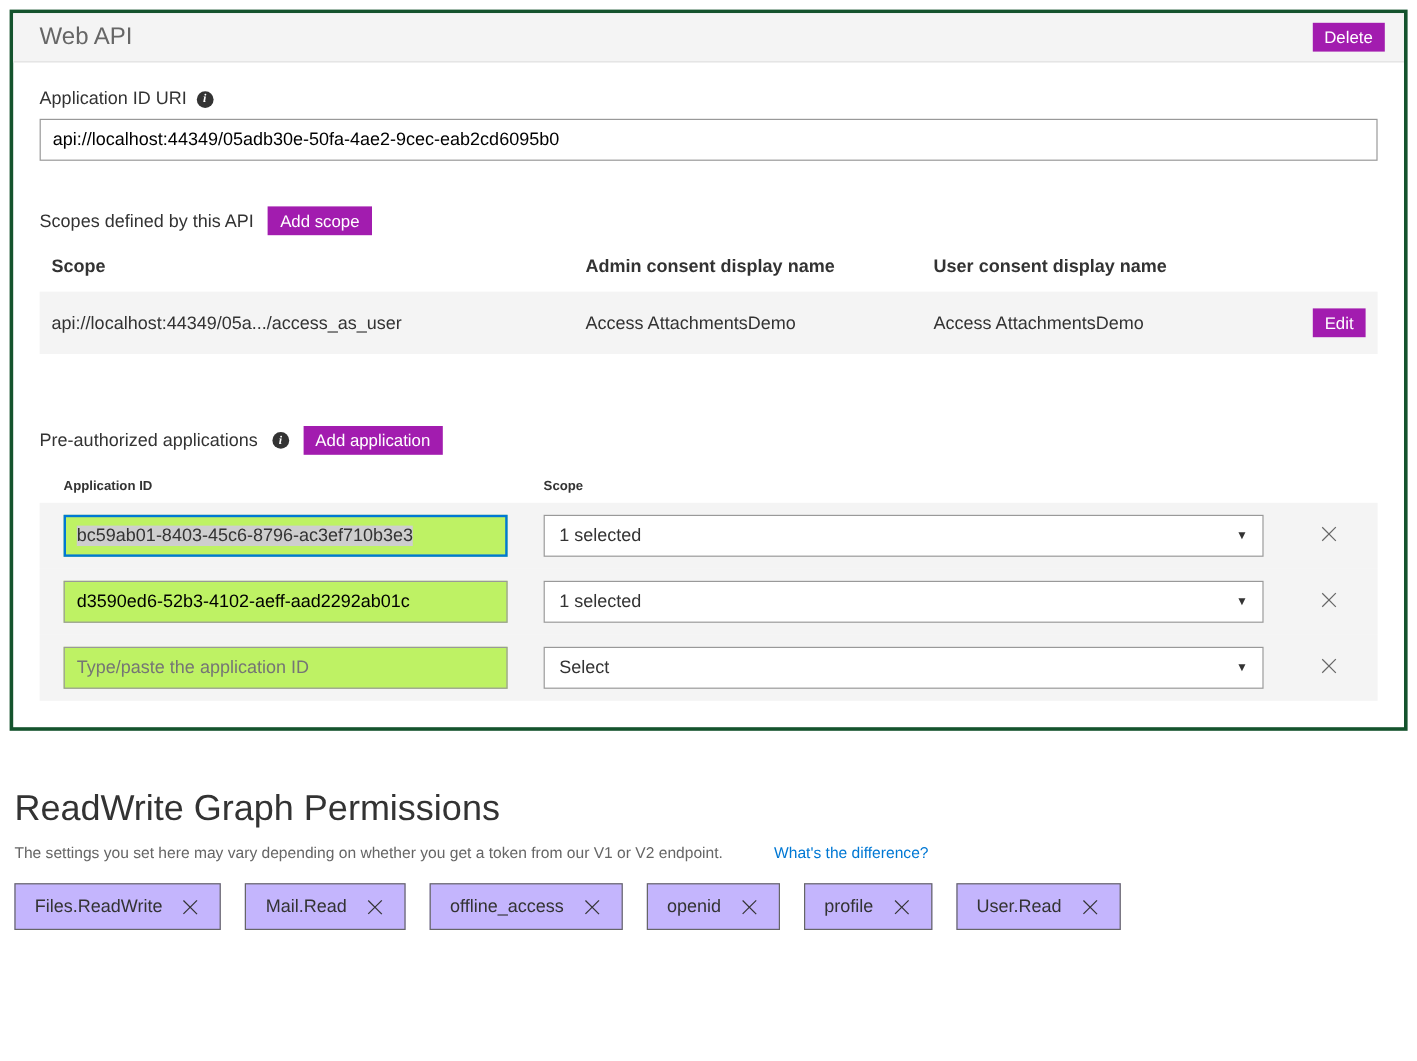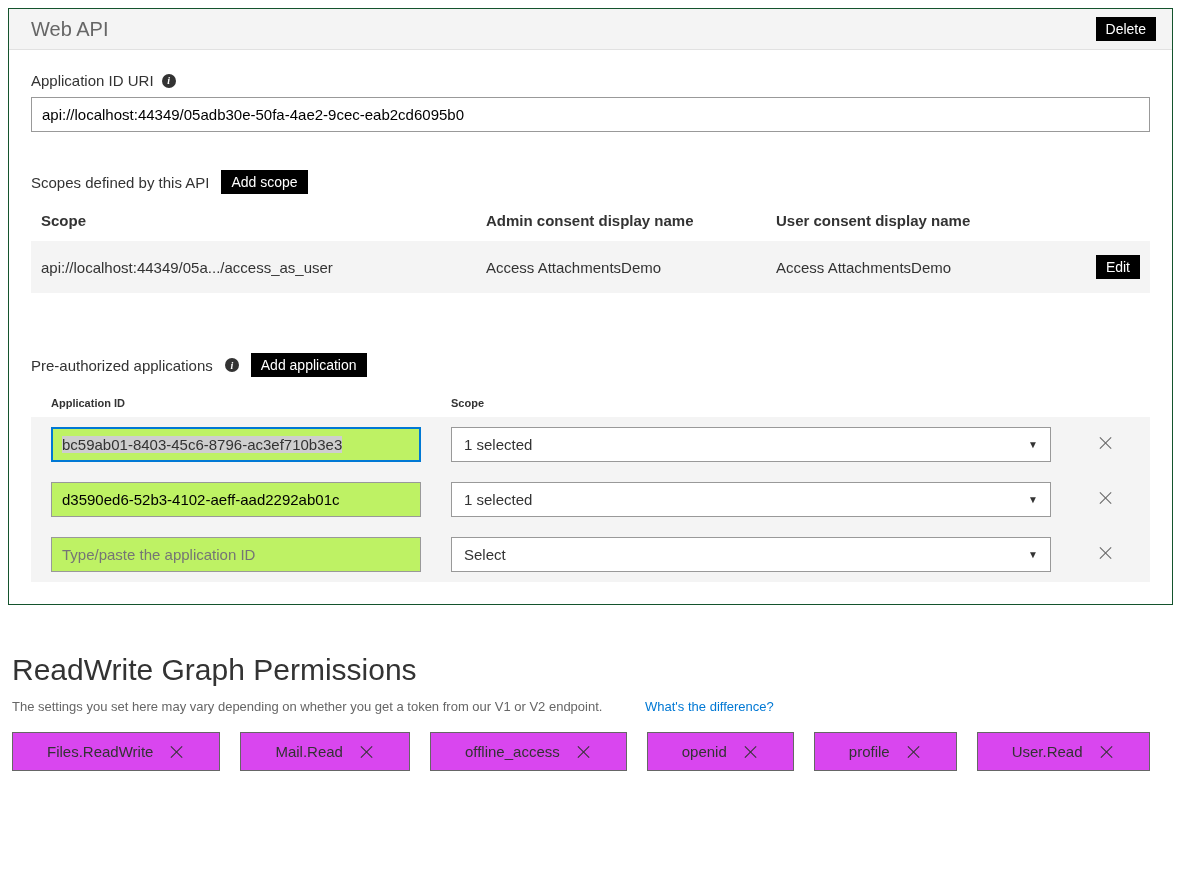--- a/index.html
+++ b/index.html
@@ -7,39 +7,39 @@
     margin: 0;
     padding: 0;
     font-family: "Segoe UI", -apple-system, BlinkMacSystemFont, sans-serif;
     font-size: 14px;
     color: #333;
     background: #fff;
     width: 1181px;
   }
   .card {
     margin: 8px;
-    border: 1px solid #14532d;
+    border: 3px solid #14532d;
     background: #fff;
   }
   .card-header {
     display: flex;
     align-items: center;
     justify-content: space-between;
     padding: 8px 16px 8px 22px;
     background: #f4f4f4;
     border-bottom: 1px solid #e1e1e1;
   }
   .card-header h2 {
     margin: 0;
     font-weight: 400;
     font-size: 20px;
     color: #666;
   }
   .btn-primary {
-    background: #000000;
+    background: #a21caf;
     color: #fff;
     border: none;
     padding: 4px 10px;
     font-size: 14px;
     cursor: pointer;
     font-family: inherit;
   }
   .card-body { padding: 22px; }
   .field-label {
     font-size: 15px;
@@ -201,26 +201,26 @@
     text-decoration: none;
     font-size: 14px;
   }
   .chips {
     display: flex;
     gap: 20px;
     flex-wrap: wrap;
   }
   .chip {
     border: 1px solid #666;
-    padding: 10px 34px;
+    padding: 10px 16px;
     display: flex;
     align-items: center;
     gap: 16px;
     font-size: 15px;
-    background: #d946ef;
+    background: #c4b5fd;
   }
   .placeholder { color: #767676; }
 </style>
 </head>
 <body>
 
 <div class="card">
   <div class="card-header">
     <h2>Web API</h2>
     <button class="btn-primary">Delete</button>

